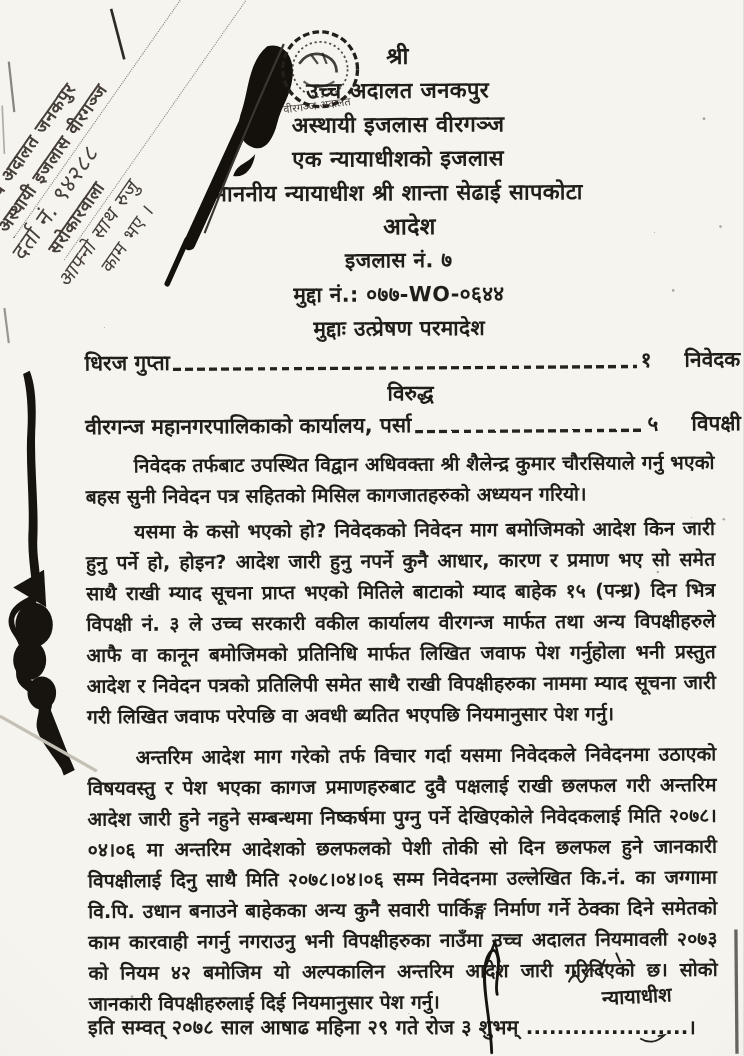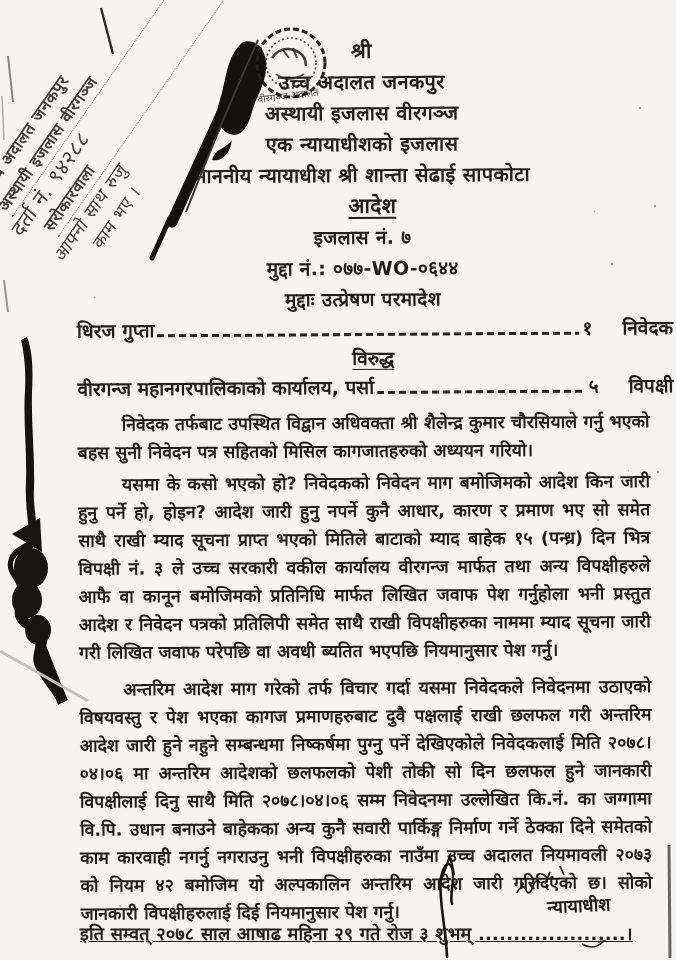--- a/index.html
+++ b/index.html
@@ -19,37 +19,37 @@
       radial-gradient(circle 1px at 64% 12%, #9a958c 50%, transparent 55%),
       radial-gradient(circle 1px at 41% 83%, #8a857c 50%, transparent 55%),
       radial-gradient(circle 1px at 77% 68%, #9a958c 50%, transparent 55%),
       radial-gradient(circle 1px at 23% 64%, #9a958c 50%, transparent 55%),
       radial-gradient(circle 1px at 55% 96%, #8a857c 50%, transparent 55%);
   }
   .content{position:absolute;left:78px;top:36px;width:572px;z-index:1;transform:rotate(-.35deg);}
   .hline{text-align:center;font-weight:700;font-size:20px;line-height:31px;letter-spacing:.3px;}
   .honorific{font-size:21px;}
   .meta{font-size:19px;}
-  .u{text-decoration:underline;text-underline-offset:4px;margin-left:20px;}
+  .u{text-underline-offset:4px;margin-left:20px;}
   .order-title{font-size:21px;}
 
   .party-row{display:flex;align-items:flex-end;width:596px;font-size:19px;font-weight:700;line-height:29px;white-space:nowrap;}
   .leader{flex:1;height:3px;margin:0 3px 8px 3px;
     background-image:repeating-linear-gradient(90deg,#26221c 0 7px,transparent 7px 11px);}
   .pserial{margin-right:30px;}
   .versus{text-align:center;font-size:19px;font-weight:700;line-height:29px;}
 
   .body-para{margin:0;font-size:17.5px;line-height:28px;text-align:justify;
     text-indent:44px;font-weight:600;letter-spacing:.1px;}
   .p1{margin-top:7px;}
   .p2{margin-top:4px;}
   .p3{margin-top:9px;}
 
   .judge-label{position:absolute;right:66px;top:893px;z-index:1;font-size:18px;font-weight:700;transform:rotate(-3deg);}
-  .closing{position:absolute;left:80px;top:921px;z-index:1;font-size:18px;font-weight:700;letter-spacing:.2px;text-decoration:underline;}
+  .closing{position:absolute;left:80px;top:921px;z-index:1;font-size:18px;font-weight:700;letter-spacing:.2px;}
 
   
   .registry-stamp{
     position:absolute;left:-48px;top:34px;width:334px;z-index:2;
     transform:rotate(-55deg);color:rgba(40,33,26,.86);
   }
   .stamp-line{font-size:16px;line-height:24px;font-weight:700;letter-spacing:.6px;white-space:nowrap;}
   .s2{margin-left:16px;border-bottom:1px dotted rgba(40,33,26,.55);}
   .s3{margin-left:4px;font-size:21px;font-weight:400;transform:skewX(-7deg);}
   .s4{margin-left:26px;border-bottom:1px dotted rgba(40,33,26,.5);}

